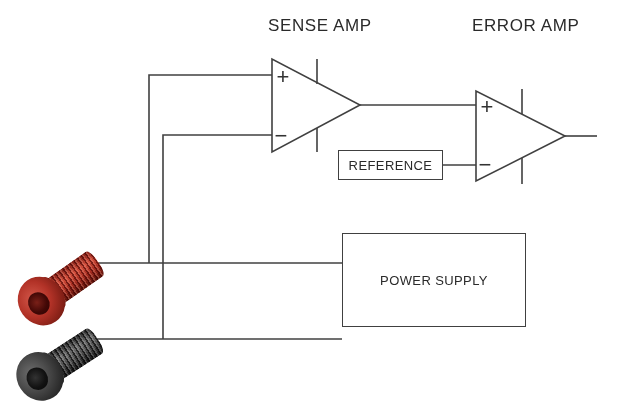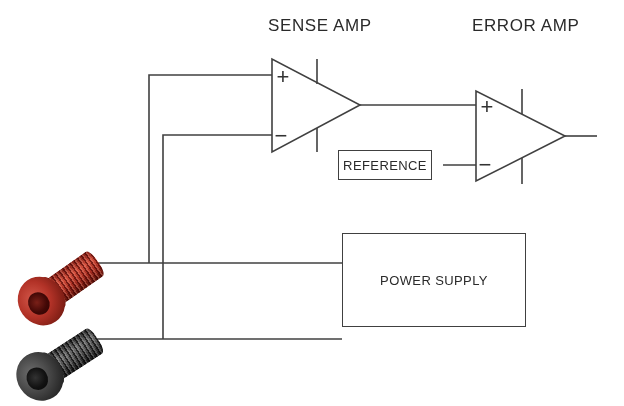--- a/index.html
+++ b/index.html
@@ -45,21 +45,21 @@
     border: 1.6px solid #404040;
     background: #ffffff;
     display: flex;
     align-items: center;
     justify-content: center;
     font-size: 13px;
     letter-spacing: 0.4px;
     color: #2a2a2a;
     white-space: nowrap;
   }
-  #reference-box { left: 338px; top: 150px; width: 94px; height: 30px; }
+  #reference-box { left: 338px; top: 150px; width: 105px; height: 30px; }
   #power-box     { left: 342px; top: 233px; width: 184px; height: 94px; }
 
   .terminal { position: absolute; width: 95px; height: 56px; }
   #terminal-red   { left: 14px; top: 259px; transform: rotate(-35deg); z-index: 2; }
   #terminal-black { left: 13px; top: 335px; transform: rotate(-33deg); z-index: 3; }
 
   .shaft {
     position: absolute; left: 36px; top: 13px; width: 56px; height: 30px;
     border-radius: 5px / 12px;
   }

